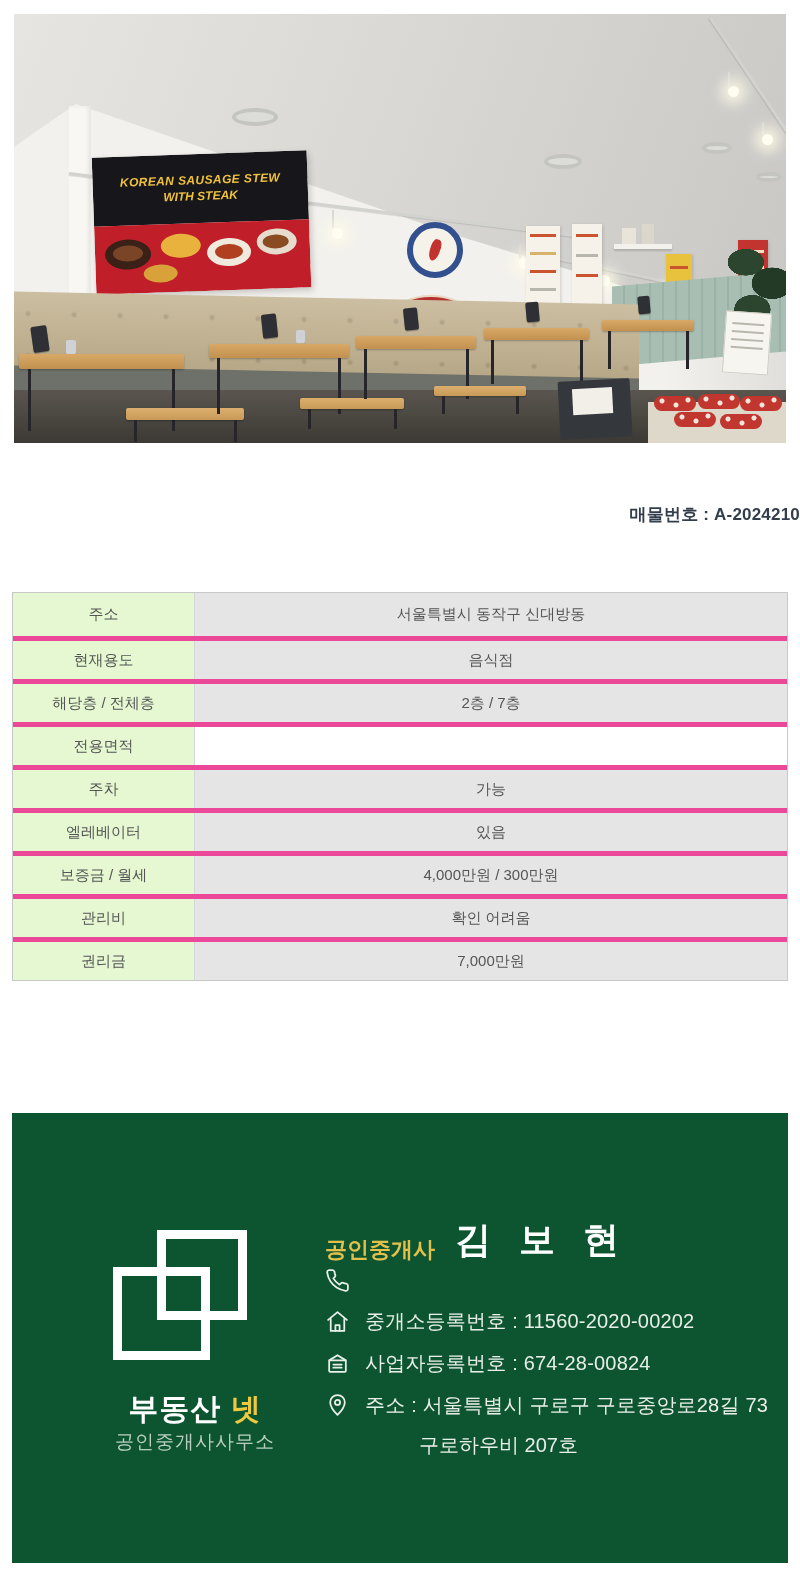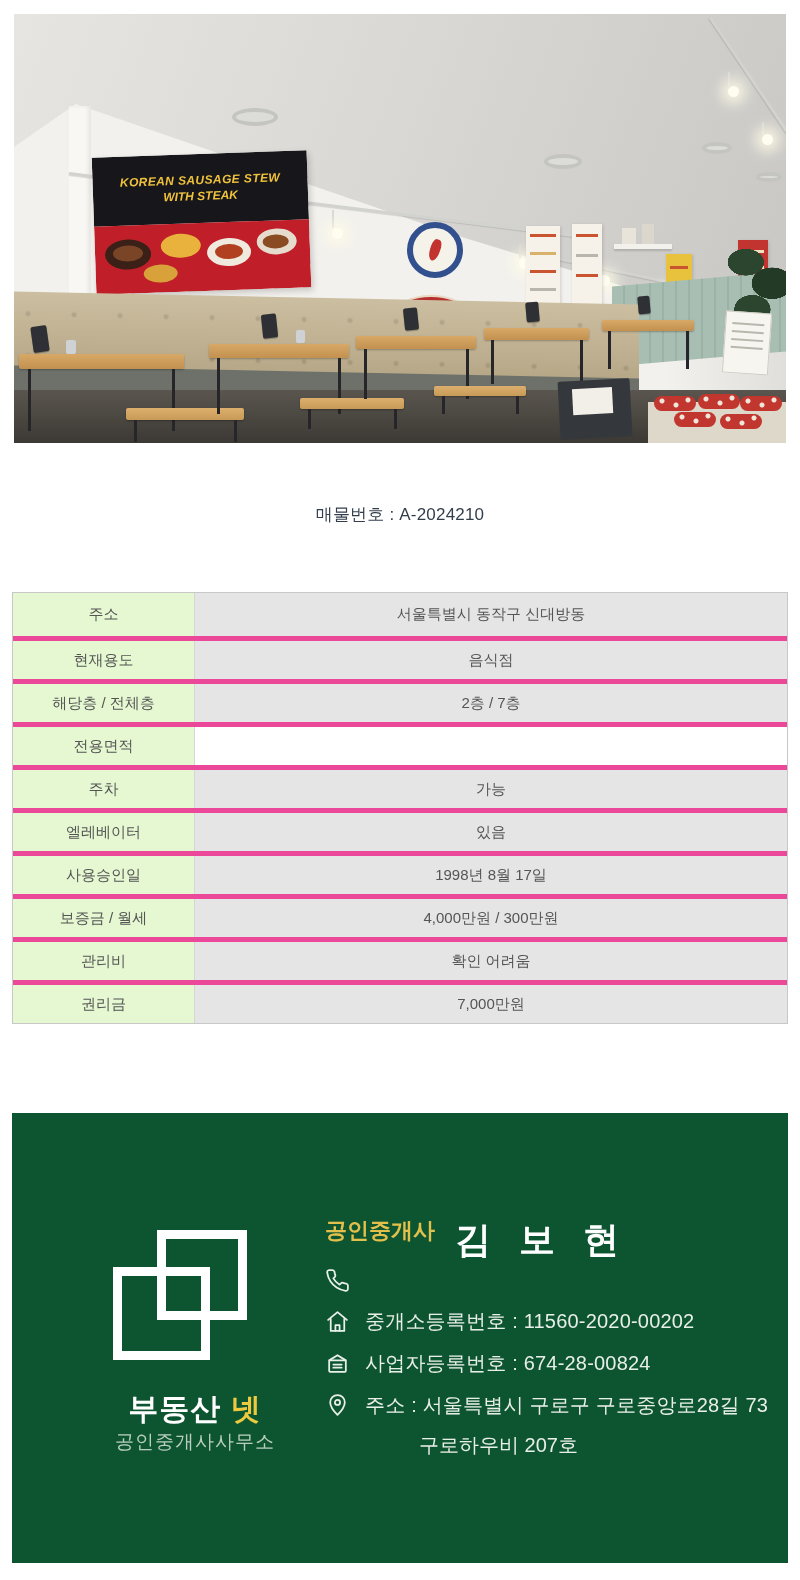--- a/index.html
+++ b/index.html
@@ -78,22 +78,22 @@
     border:1px solid #cfccc4; transform:rotate(4deg); }
   .menu-stand .pline { position:absolute; left:6px; right:6px; height:2px; background:#b9b6ae; }
   .sausage-table { left:634px; top:388px; width:138px; height:41px; background:#ded8ca; }
   .sausage { position:absolute; width:42px; height:15px; border-radius:8px; background:#c1372f;
     background-image:radial-gradient(circle at 8px 5px,#f0e6da 2px,transparent 3px),
       radial-gradient(circle at 22px 9px,#f0e6da 2px,transparent 3px),
       radial-gradient(circle at 34px 4px,#f0e6da 2px,transparent 3px); }
 
   
   .listing-title {
-    left:0; top:503px; width:800px; text-align:center;
-    font-size:17px; font-weight:normal; color:#333e4c; letter-spacing:0.2px;
+    left:0; top:503px; width:800px; text-align:right;
+    font-size:17px; font-weight:bold; color:#333e4c; letter-spacing:0.2px;
   }
 
   
   .info-table {
     left:12px; top:592px; width:776px;
     border:1px solid #c8c8c8; background:#fff;
   }
   .t-row { display:flex; height:43px; border-top:5px solid #ec4899; }
   .t-row:first-child { border-top:none; }
   .t-label {
@@ -109,21 +109,21 @@
   
   .footer { left:12px; top:1113px; width:776px; height:450px; background:#0d5530; }
   .sq { position:absolute; border:9px solid #ffffff; background:transparent; }
   .sq1 { left:145px; top:117px; width:90px; height:90px; }
   .sq2 { left:101px; top:154px; width:97px; height:93px; }
   .logo-title { position:absolute; left:48px; top:276px; width:270px; text-align:center;
     font-size:30px; font-weight:bold; color:#ffffff; letter-spacing:1px; }
   .logo-title .accent { color:#edc93f; }
   .logo-sub { position:absolute; left:48px; top:316px; width:270px; text-align:center;
     font-size:19px; color:#b9cec0; letter-spacing:1px; }
-  .agent-line { position:absolute; left:313px; top:103px; display:flex; align-items:flex-start; }
+  .agent-line { position:absolute; left:313px; top:103px; display:flex; align-items:flex-end; }
   .agent-title { font-size:22px; font-weight:bold; color:#e3c04b; }
   .agent-name { font-size:36px; font-weight:bold; color:#ffffff; letter-spacing:9px;
     margin-left:20px; }
   .contact { position:absolute; left:313px; top:155px; display:flex; flex-direction:column;
     gap:15px; }
   .c-row { display:flex; align-items:center; color:#e8eee8; font-size:20px; }
   .c-row svg { flex:0 0 auto; }
   .c-row span { margin-left:15px; letter-spacing:0.2px; }
   .addr2 { margin-left:94px; color:#e8eee8; font-size:20px; margin-top:-2px; }
 </style>
@@ -306,24 +306,20 @@
   </div>
   <div class="t-row">
     <div class="t-label">주차</div>
     <div class="t-value">가능</div>
   </div>
   <div class="t-row">
     <div class="t-label">엘레베이터</div>
     <div class="t-value">있음</div>
   </div>
   <div class="t-row">
-    <div class="t-label">사용승인일</div>
-    <div class="t-value">1998년 8월 17일</div>
-  </div>
-  <div class="t-row">
     <div class="t-label">보증금 / 월세</div>
     <div class="t-value">4,000만원 / 300만원</div>
   </div>
   <div class="t-row">
     <div class="t-label">관리비</div>
     <div class="t-value">확인 어려움</div>
   </div>
   <div class="t-row">
     <div class="t-label">권리금</div>
     <div class="t-value">7,000만원</div>

